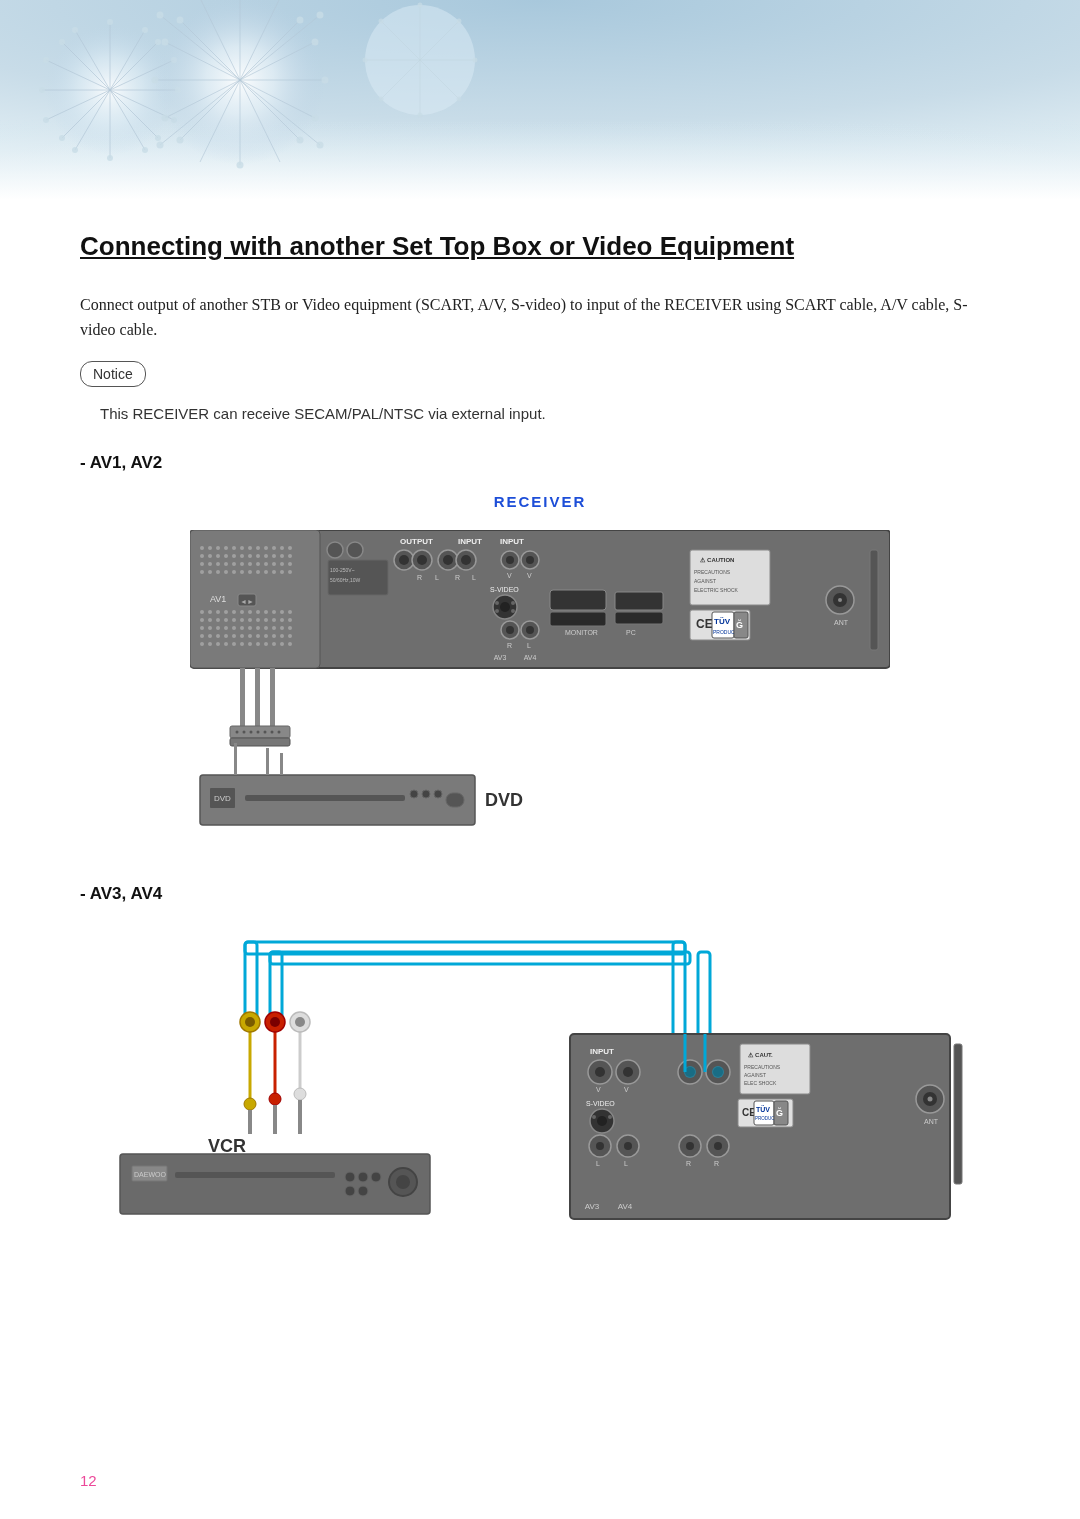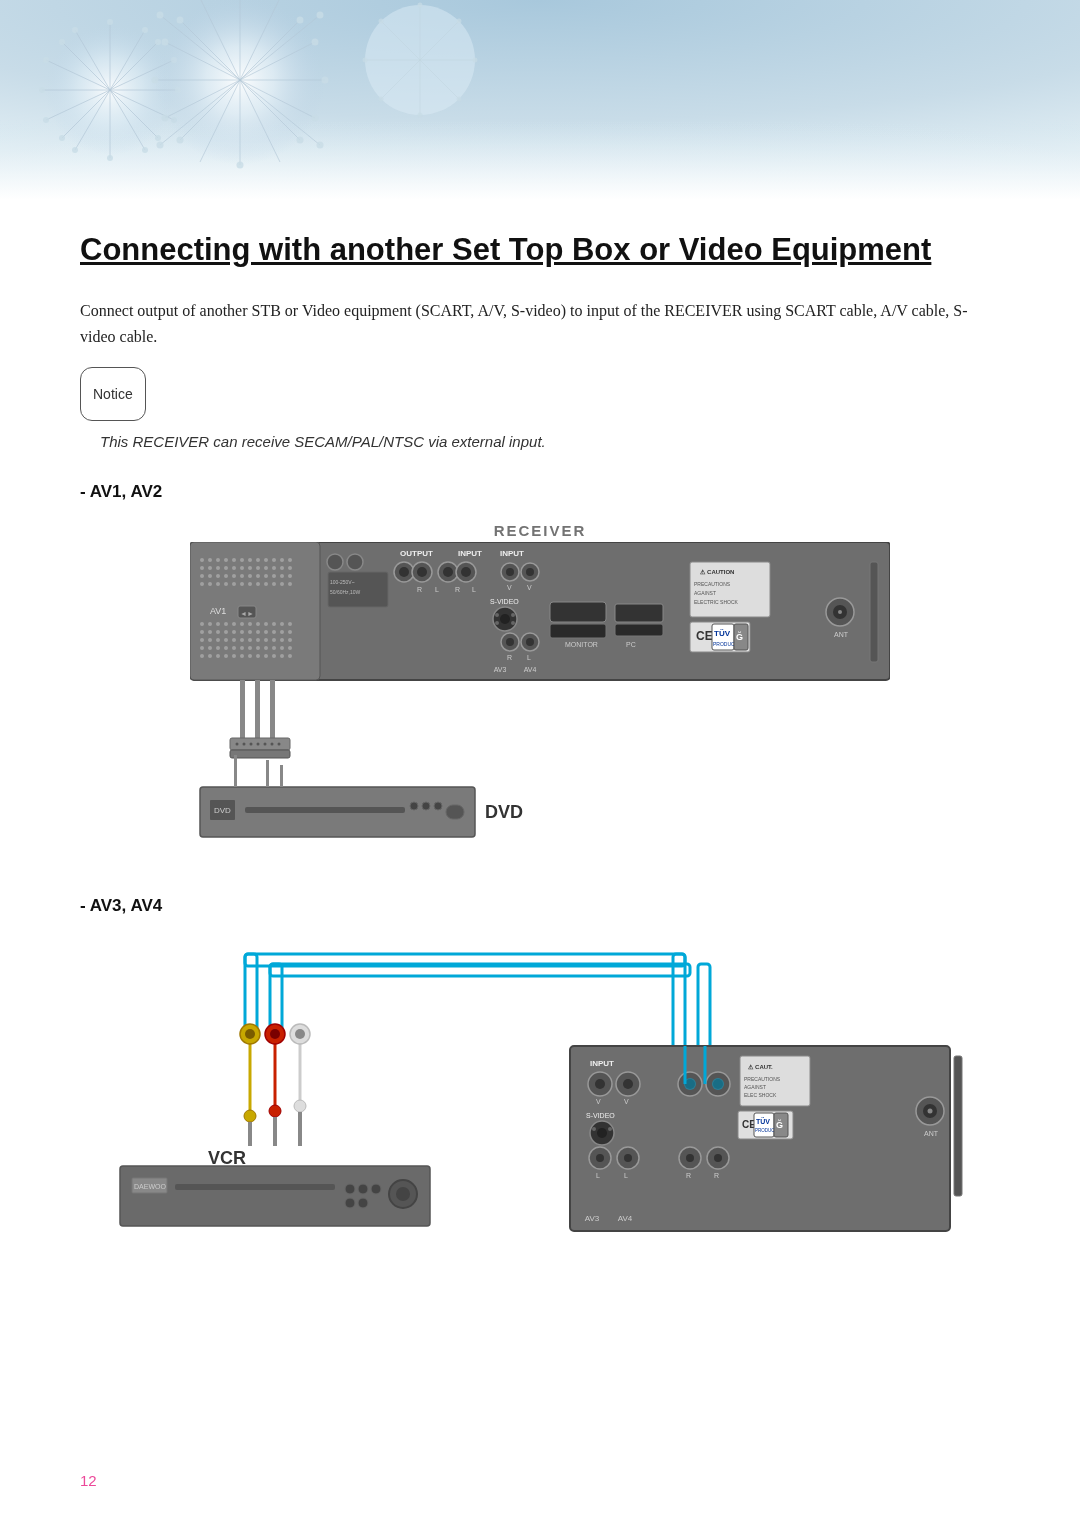--- a/index.html
+++ b/index.html
@@ -20,75 +20,74 @@
       position: relative;
       overflow: hidden;
     }
 
     
     .content {
       padding: 30px 80px 60px 80px;
     }
 
     .page-title {
-      font-size: 31px;
+      font-size: 26px;
       font-weight: bold;
       text-decoration: underline;
       margin-bottom: 28px;
       color: #111;
       line-height: 1.3;
     }
 
     .intro-text {
       font-size: 16px;
       line-height: 1.6;
       margin-bottom: 18px;
       color: #222;
       font-family: Liberation Serif, serif;
     }
 
     .notice-badge {
       display: inline-block;
       border: 1.5px solid #555;
       border-radius: 12px;
-      padding: 18px 12px;
+      padding: 4px 12px;
       font-size: 14px;
-      margin-bottom: 2px;
+      margin-bottom: 8px;
       color: #333;
     }
 
     .notice-text {
       font-size: 15px;
       color: #333;
       margin-left: 20px;
       margin-bottom: 28px;
       line-height: 1.5;
-      font-style: italic;
     }
 
     .section-label {
       font-size: 17px;
       font-weight: bold;
       margin-bottom: 20px;
       color: #111;
     }
 
     
     .diagram-container {
       width: 100%;
       margin-bottom: 30px;
     }
 
     .receiver-label {
       text-align: center;
       font-size: 15px;
       letter-spacing: 2px;
       font-weight: bold;
-      color: #737373;
-      margin-bottom: 3px;
+      color: #1d4ed8;
+      margin-bottom: 20px;
     }
 
     
     .av34-section {
       margin-top: 30px;
     }
 
     .page-number {
       position: absolute;
       bottom: 30px;

